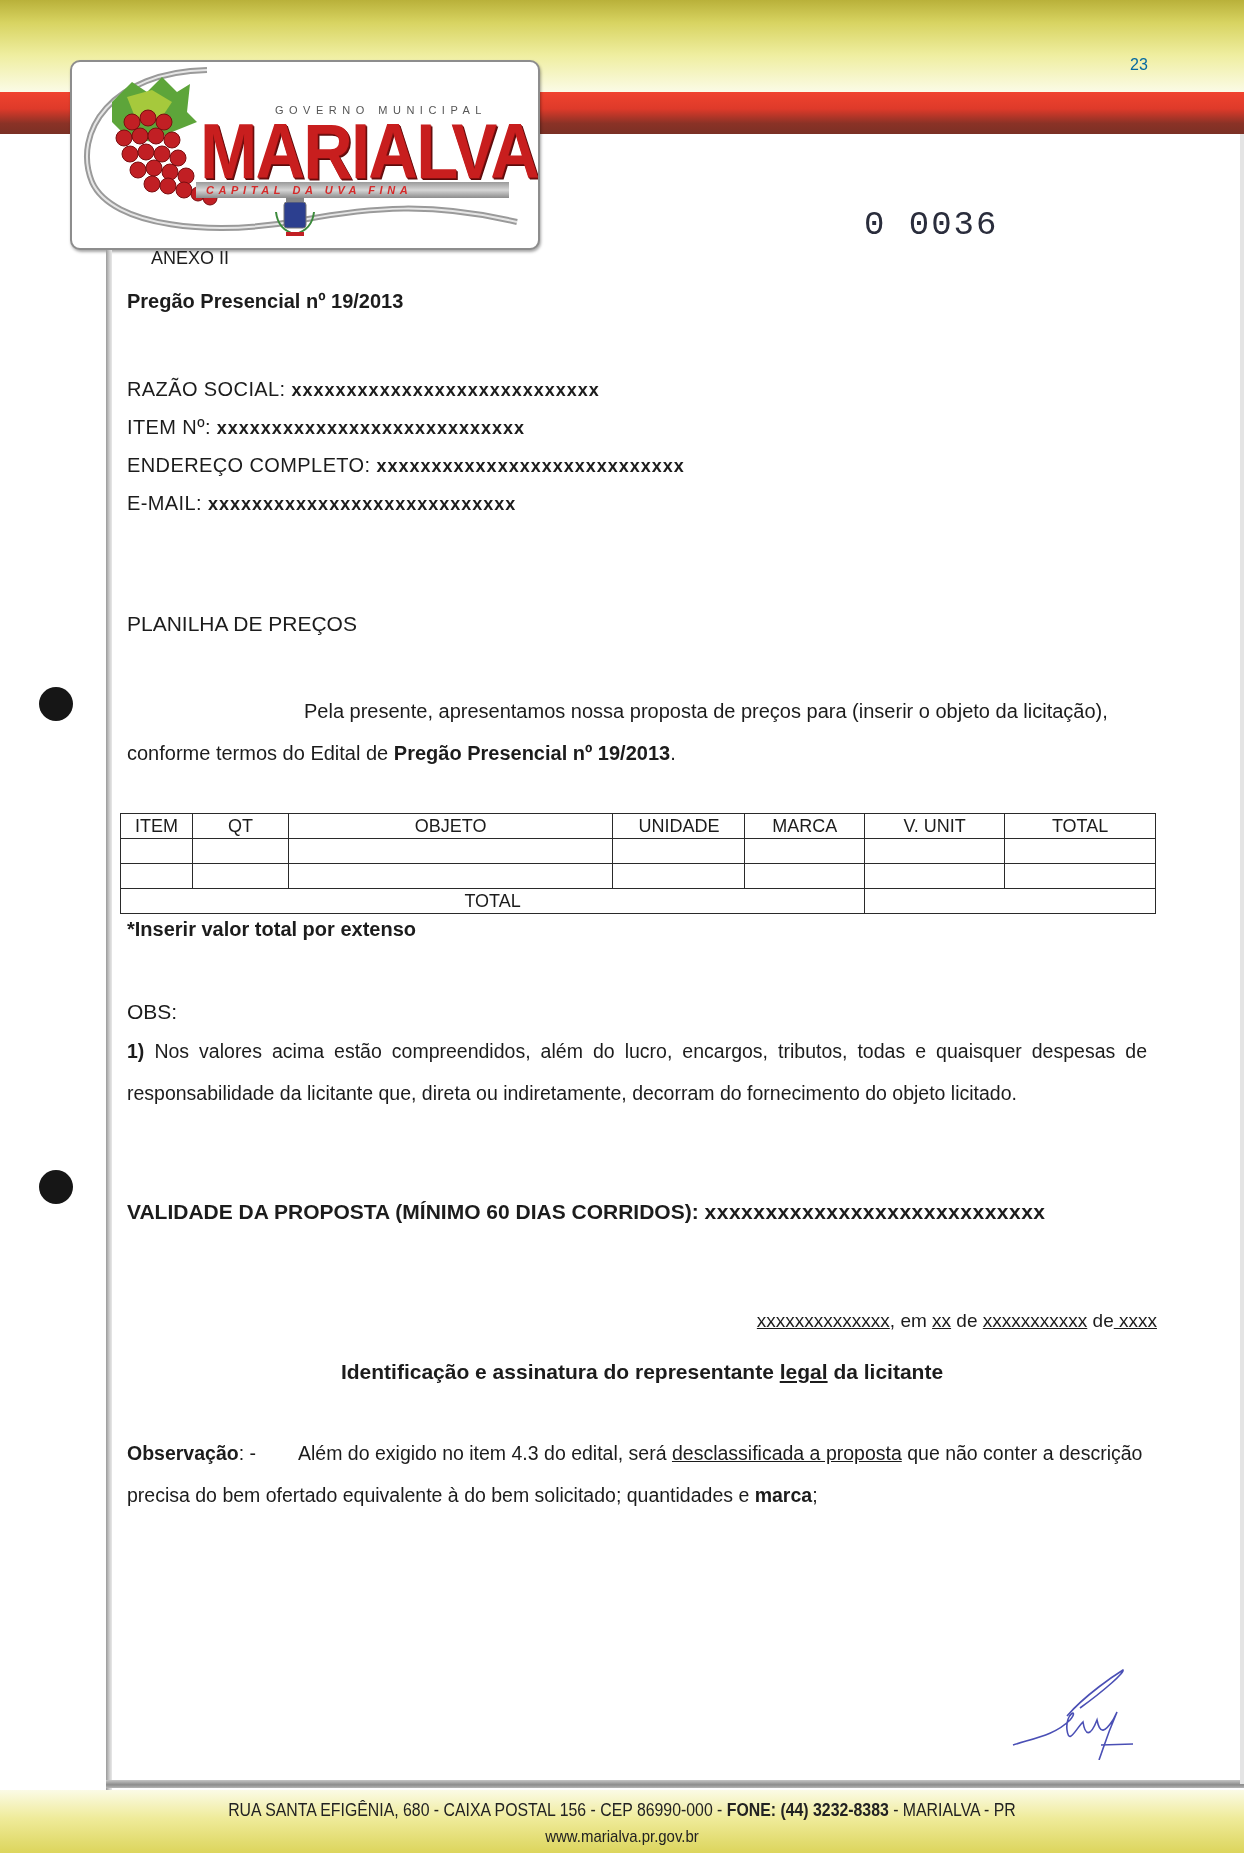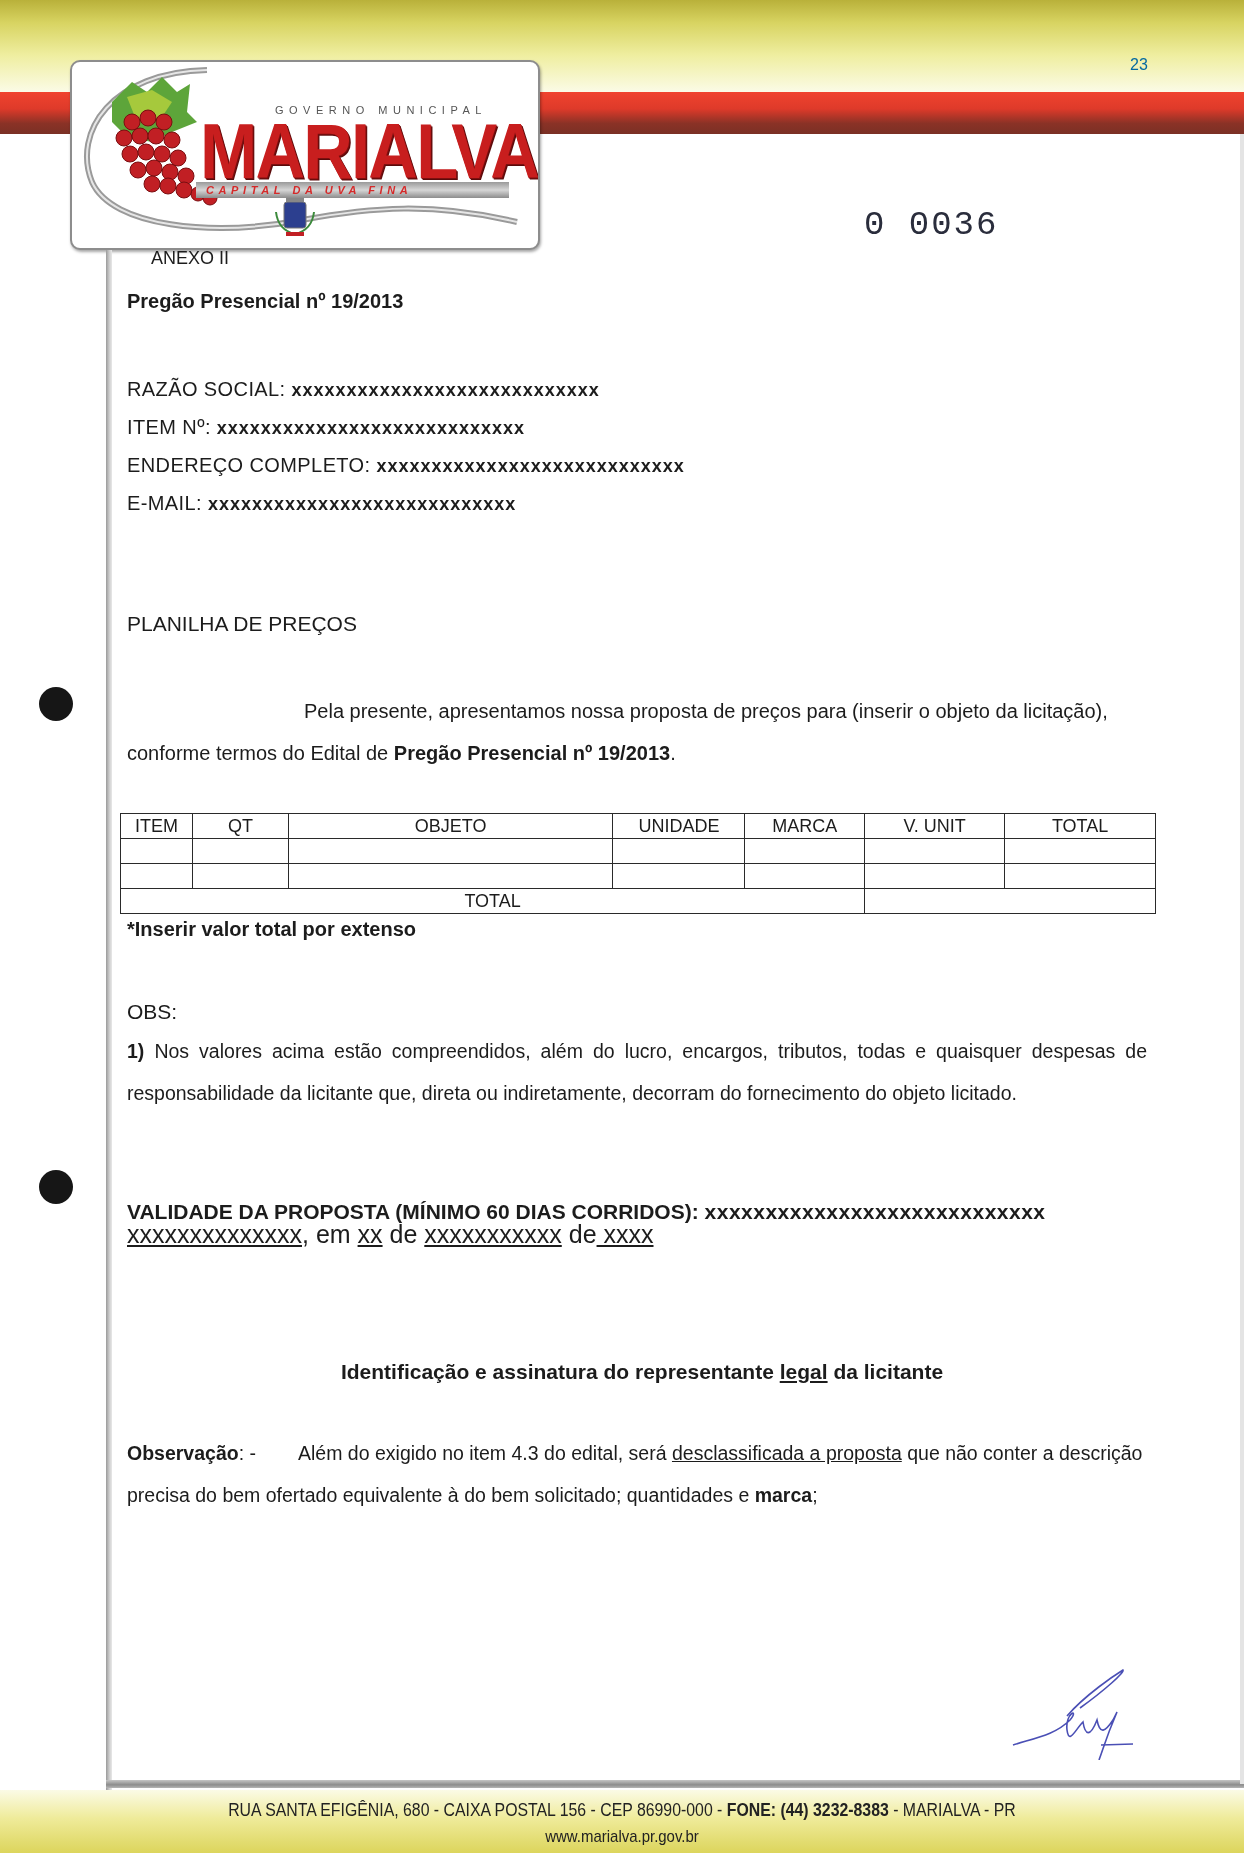--- a/index.html
+++ b/index.html
@@ -92,21 +92,21 @@
   .obs-text {
     position: absolute; left: 0; top: 1030px; width: 1020px; font-size: 19.5px; line-height: 42px;
     text-align: justify;
   }
   .obs-text b { font-weight: bold; }
 
   .validade { position: absolute; left: 0; top: 1200px; font-size: 21px; font-weight: bold; white-space: nowrap; }
   .validade .val { letter-spacing: 0.5px; }
 
   .date-line {
-    position: absolute; left: 0; top: 1220px; width: 1030px; text-align: left; font-size: 25px;
+    position: absolute; left: 0; top: 1310px; width: 1030px; text-align: right; font-size: 19px;
   }
   .date-line u { text-decoration: underline; }
 
   .ident {
     position: absolute; left: 0; top: 1360px; width: 1030px; text-align: center; font-size: 21px; font-weight: bold;
   }
   .ident u { text-decoration: underline; }
 
   .observacao { position: absolute; left: 0; top: 1432px; width: 1020px; font-size: 19.5px; line-height: 42px; }
   .observacao b { font-weight: bold; }

